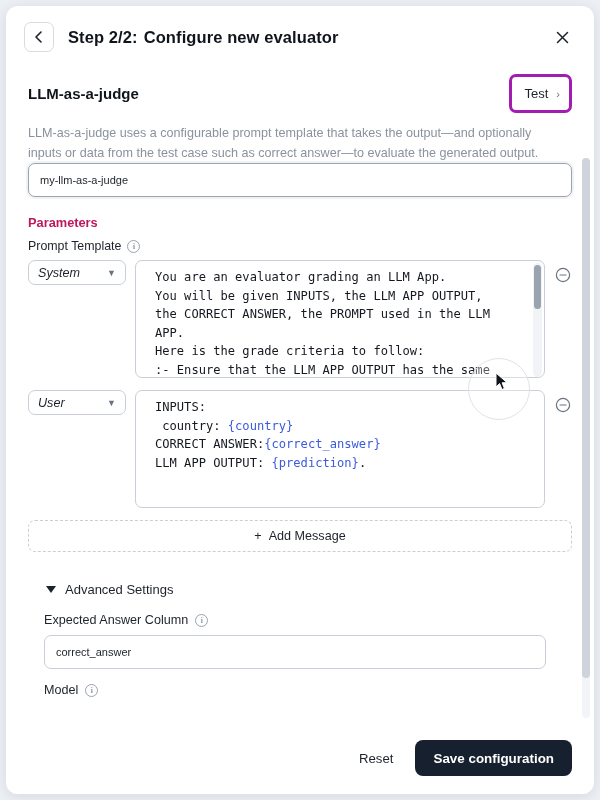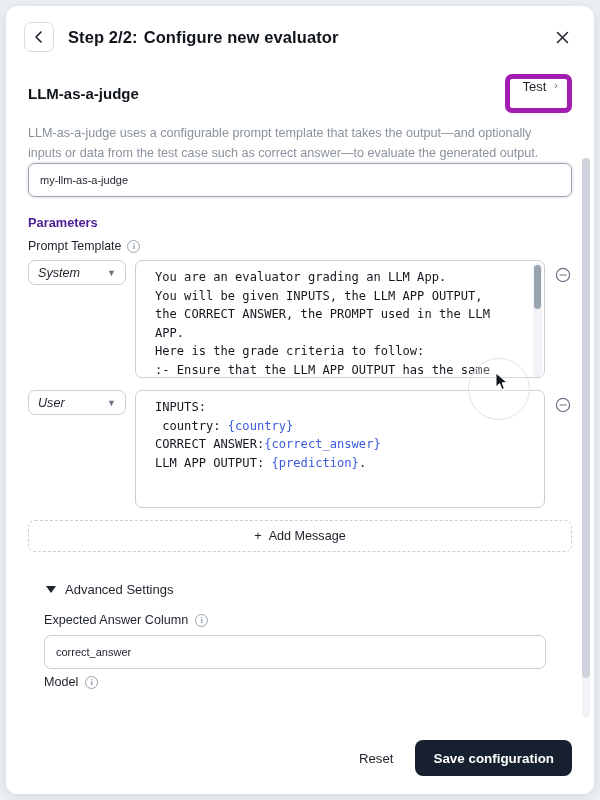--- a/index.html
+++ b/index.html
@@ -64,26 +64,26 @@
     display: flex; align-items: center;
     margin-top: 8px;
   }
   .subtitle {
     font-size: 15px;
     font-weight: 700;
     color: #10151c;
   }
   .test-btn {
     margin-left: auto;
-    border: 5px solid #a21caf;
+    border: 3px solid #a21caf;
     border-radius: 7px;
     background: #fff;
     height: 39px;
     padding: 0 9px 0 12px;
-    display: flex; align-items: flex-start; gap: 8px;
+    display: flex; align-items: center; gap: 8px;
     font-size: 13px;
     color: #1d222b;
     cursor: pointer;
   }
   .test-btn .chev { color: #6b7280; font-size: 11px; }
 
   .desc {
     margin-top: 11px;
     font-size: 12.6px;
     line-height: 1.55;
@@ -111,21 +111,21 @@
     background: #fff;
   }
   .text-input.focused {
     border-color: #9aa3b0;
     box-shadow: 0 0 0 2px rgba(140,150,165,.12);
   }
 
   .section-label {
     font-size: 12.8px;
     font-weight: 700;
-    color: #4c1d95;
+    color: #be185d;
     margin-top: 18px;
   }
   .sub-label {
     display: flex; align-items: center; gap: 6px;
     font-size: 12.4px;
     color: #1d222b;
     margin-top: 9px;
     margin-bottom: 7px;
   }
   .info-icon {
@@ -262,21 +262,21 @@
     display: flex; align-items: center; gap: 7px;
     font-size: 12.6px;
     color: #1d222b;
     font-weight: 400;
     margin-bottom: 8px;
   }
   .model-label {
     display: flex; align-items: center; gap: 7px;
     font-size: 12.6px;
     color: #1d222b;
-    margin-top: 6px;
+    margin-top: 14px;
   }
 
   
   .page-scroll {
     position: absolute;
     right: 4px; top: 152px;
     width: 8px; height: 560px;
     border-radius: 4px;
     background: #f3f4f7;
   }

